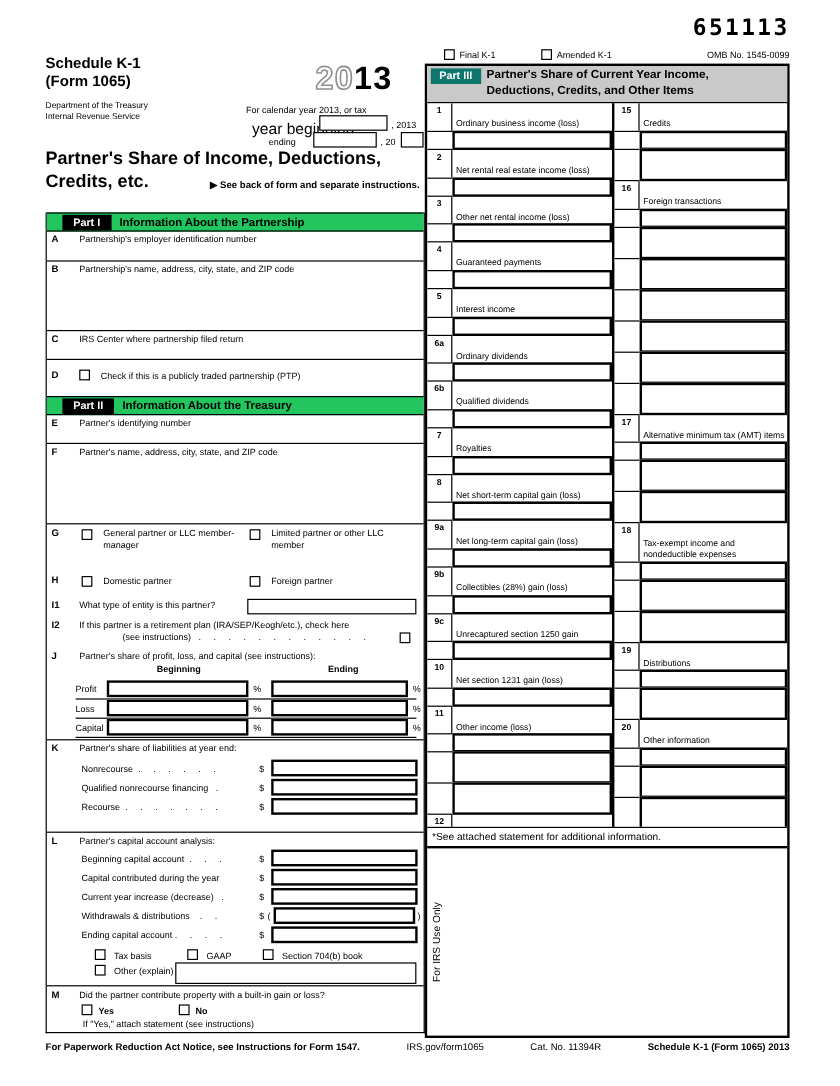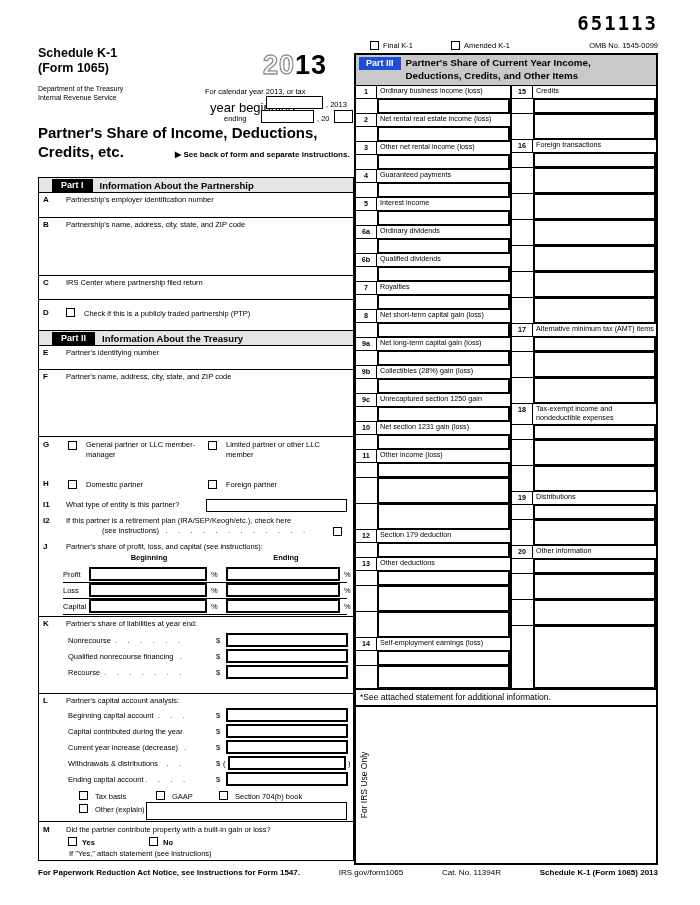--- a/index.html
+++ b/index.html
@@ -30,21 +30,21 @@
   #end-box2 { left:334px; top:110px; width:19px; }
   #main-title { left:38px; top:124px; font-size:15px; font-weight:bold; line-height:1.25; }
   #see-back { left:175px; top:150px; font-size:8px; font-weight:bold; }
 
   
   #leftcol {
     position:absolute; left:38px; top:177px; width:316px; height:684px;
     border-left:1px solid #000; border-right:1px solid #000; border-bottom:1px solid #000;
     display:flex; flex-direction:column; font-size:7.5px;
   }
-  .partbar { height:16px; background:#e5e5e5; display:flex; align-items:center; border-top:1px solid #000; border-bottom:1px solid #000; flex:0 0 auto; }
+  .partbar { height:16px; background:#22c55e; display:flex; align-items:center; border-top:1px solid #000; border-bottom:1px solid #000; flex:0 0 auto; }
   .parttag { background:#000; color:#fff; font-weight:bold; font-size:9px; padding:1px 9px 2px; margin-left:13px; }
   .partbar .ptitle { font-weight:bold; font-size:9.5px; margin-left:7px; }
   .lrow { position:relative; flex:0 0 auto; }
   .bline { border-bottom:1px solid #000; }
   .letter { position:absolute; left:4px; top:2px; font-weight:bold; font-size:8px; }
   .ltext { position:absolute; left:27px; top:2px; font-size:7.5px; }
   .entrybox2 { position:absolute; border:2px solid #000; background:#fff; height:14px; }
   .entrybox1 { position:absolute; border:1px solid #000; background:#fff; }
 
   
@@ -61,29 +61,29 @@
   .klabel { position:absolute; left:0; top:3px; }
   .kdollar { position:absolute; left:148px; top:3px; }
   .kbox { left:158px; top:0; width:122px; }
 
   
   #part3-panel { position:absolute; left:354px; top:38px; width:304px; }
   .p3strip { height:15px; display:flex; align-items:center; font-size:7.5px; }
   .p3strip .lab { margin-left:4px; }
   .p3body { border:2px solid #000; }
   .p3head { background:#c9c9c9; display:flex; align-items:center; padding:2px 0 3px; }
-  .parttag3 { background:#1d4ed8; color:#fff; font-weight:bold; font-size:9px; padding:1px 7px 2px; margin:0 5px 0 3px; white-space:nowrap; align-self:flex-start; }
+  .parttag3 { background:#0f766e; color:#fff; font-weight:bold; font-size:9px; padding:1px 7px 2px; margin:0 5px 0 3px; white-space:nowrap; align-self:flex-start; }
   .p3titles { font-weight:bold; font-size:9.8px; line-height:1.3; }
   .p3grid { display:flex; height:604px; border-top:1px solid #000; }
   .p3col { display:flex; flex-direction:column; overflow:hidden; }
   #p3-left { width:154px; }
   #p3-right { flex:1; border-left:2px solid #000; }
   .p3lr { display:flex; border-bottom:1px solid #000; min-height:13px; align-items:stretch; flex:0 0 auto; }
   .p3num { width:21px; text-align:center; font-weight:bold; font-size:7.2px; border-right:1px solid #000; padding-top:1px; }
-  .p3lbl { flex:1; font-size:7.2px; padding:1px 0 1px 3px; line-height:1.2; }
+  .p3lbl { flex:1; font-size:7.2px; padding:13px 0 1px 3px; line-height:1.2; }
   .p3er { display:flex; flex:0 0 auto; }
   .p3g { width:21px; border-bottom:1px solid #000; }
   .p3box { flex:1; border:2px solid #000; margin-top:-1px; background:#fff; }
   .rs { height:15px; } .rt { height:26px; } .rf { flex:1 1 auto; }
   .p3see { border-top:1px solid #000; padding:2px 0 3px 4px; font-size:8.5px; }
   .p3irs { border-top:2px solid #000; height:158px; position:relative; }
   .irslabel { position:absolute; left:3px; top:50%; writing-mode:vertical-rl; transform:translateY(-50%) rotate(180deg); font-size:8.5px; }
 
   
   #footer { position:absolute; left:38px; top:868px; width:620px; display:flex; justify-content:space-between; font-size:8px; align-items:baseline; }

